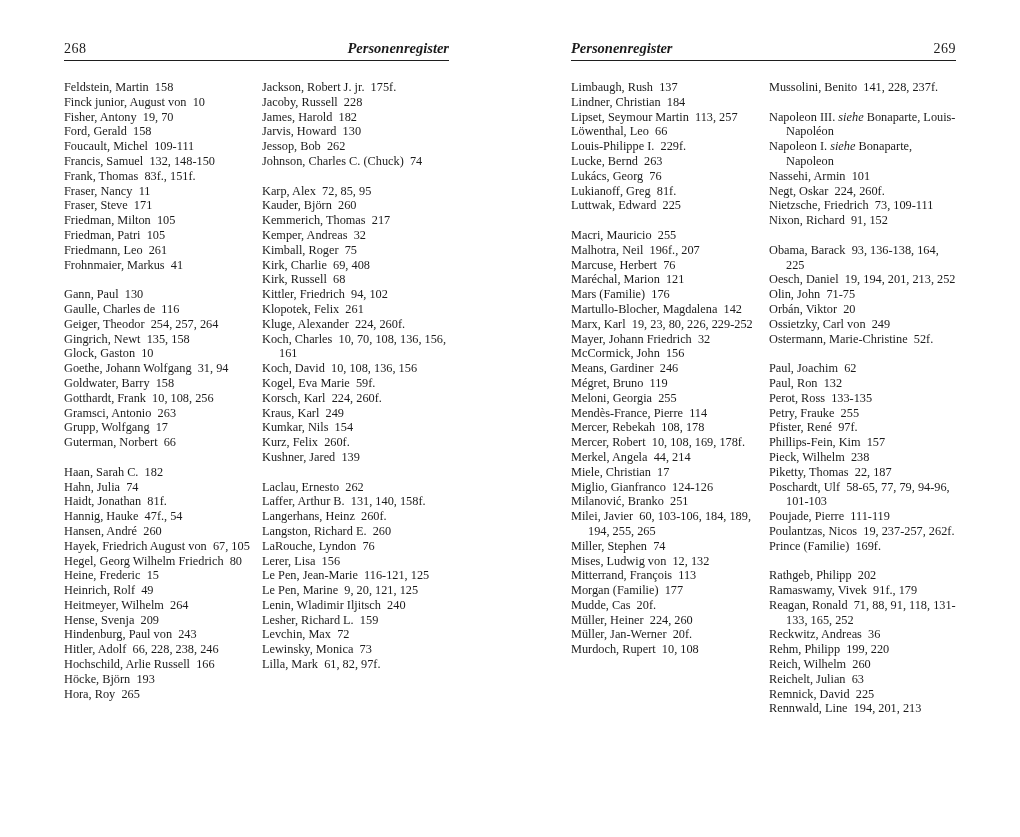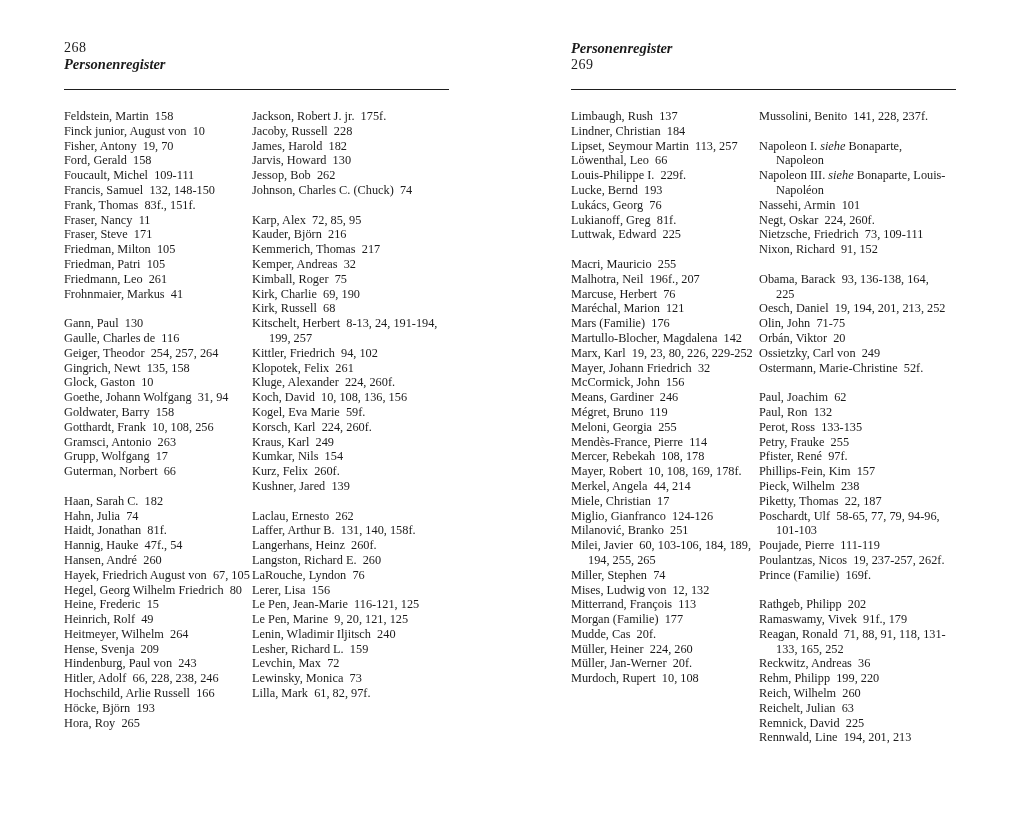--- a/index.html
+++ b/index.html
@@ -22,36 +22,36 @@
     top: 40px;
     width: 385px;
   }
   .page.left  { left: 64px;  }
   .page.right { left: 571px; }
 
   .page-header {
     display: flex;
     justify-content: space-between;
     align-items: baseline;
-    padding-bottom: 16px;
+    padding-bottom: 3px;
     border-bottom: 1.5px solid #1e1e1e;
-    flex-direction: column;
   }
   .page-num {
     font-size: 14px;
     letter-spacing: 0.5px;
   }
   .running-head {
     font-style: italic;
     font-weight: 700;
     font-size: 14.5px;
   }
 
   .columns {
     display: flex;
+    gap: 10px;
     margin-top: 19px;
   }
   .col {
     width: 188px;
     flex: 0 0 auto;
   }
   .group + .group { margin-top: 14.8px; }
   .entry {
     font-size: 12.3px;
     line-height: 14.8px;
@@ -124,30 +124,30 @@
           <div class="group">
             <div class="entry"><span>Jackson, Robert J. jr.  175f.</span></div>
             <div class="entry"><span>Jacoby, Russell  228</span></div>
             <div class="entry"><span>James, Harold  182</span></div>
             <div class="entry"><span>Jarvis, Howard  130</span></div>
             <div class="entry"><span>Jessop, Bob  262</span></div>
             <div class="entry"><span>Johnson, Charles C. (Chuck)  74</span></div>
           </div>
           <div class="group">
             <div class="entry"><span>Karp, Alex  72, 85, 95</span></div>
-            <div class="entry"><span>Kauder, Björn  216</span></div>
+            <div class="entry"><span>Kauder, Björn  260</span></div>
             <div class="entry"><span>Kemmerich, Thomas  217</span></div>
             <div class="entry"><span>Kemper, Andreas  32</span></div>
             <div class="entry"><span>Kimball, Roger  75</span></div>
-            <div class="entry"><span>Kirk, Charlie  69, 190</span></div>
+            <div class="entry"><span>Kirk, Charlie  69, 408</span></div>
             <div class="entry"><span>Kirk, Russell  68</span></div>
-            <div class="entry"><span>Kitschelt, Herbert  8-13, 24, 191-194, 199, 257</span></div>
             <div class="entry"><span>Kittler, Friedrich  94, 102</span></div>
             <div class="entry"><span>Klopotek, Felix  261</span></div>
             <div class="entry"><span>Kluge, Alexander  224, 260f.</span></div>
+            <div class="entry"><span>Koch, Charles  10, 70, 108, 136, 156, 161</span></div>
             <div class="entry"><span>Koch, David  10, 108, 136, 156</span></div>
             <div class="entry"><span>Kogel, Eva Marie  59f.</span></div>
             <div class="entry"><span>Korsch, Karl  224, 260f.</span></div>
             <div class="entry"><span>Kraus, Karl  249</span></div>
             <div class="entry"><span>Kumkar, Nils  154</span></div>
             <div class="entry"><span>Kurz, Felix  260f.</span></div>
             <div class="entry"><span>Kushner, Jared  139</span></div>
           </div>
           <div class="group">
             <div class="entry"><span>Laclau, Ernesto  262</span></div>
@@ -174,63 +174,63 @@
       <span class="page-num">269</span>
     </header>
     <div class="columns">
       <div class="col">
           <div class="group">
             <div class="entry"><span>Limbaugh, Rush  137</span></div>
             <div class="entry"><span>Lindner, Christian  184</span></div>
             <div class="entry"><span>Lipset, Seymour Martin  113, 257</span></div>
             <div class="entry"><span>Löwenthal, Leo  66</span></div>
             <div class="entry"><span>Louis-Philippe I.  229f.</span></div>
-            <div class="entry"><span>Lucke, Bernd  193</span></div>
+            <div class="entry"><span>Lucke, Bernd  263</span></div>
             <div class="entry"><span>Lukács, Georg  76</span></div>
             <div class="entry"><span>Lukianoff, Greg  81f.</span></div>
             <div class="entry"><span>Luttwak, Edward  225</span></div>
           </div>
           <div class="group">
             <div class="entry"><span>Macri, Mauricio  255</span></div>
             <div class="entry"><span>Malhotra, Neil  196f., 207</span></div>
             <div class="entry"><span>Marcuse, Herbert  76</span></div>
             <div class="entry"><span>Maréchal, Marion  121</span></div>
             <div class="entry"><span>Mars (Familie)  176</span></div>
             <div class="entry"><span>Martullo-Blocher, Magdalena  142</span></div>
             <div class="entry"><span>Marx, Karl  19, 23, 80, 226, 229-252</span></div>
             <div class="entry"><span>Mayer, Johann Friedrich  32</span></div>
             <div class="entry"><span>McCormick, John  156</span></div>
             <div class="entry"><span>Means, Gardiner  246</span></div>
             <div class="entry"><span>Mégret, Bruno  119</span></div>
             <div class="entry"><span>Meloni, Georgia  255</span></div>
             <div class="entry"><span>Mendès-France, Pierre  114</span></div>
             <div class="entry"><span>Mercer, Rebekah  108, 178</span></div>
-            <div class="entry"><span>Mayer, Robert  10, 108, 169, 178f.</span></div>
+            <div class="entry"><span>Mercer, Robert  10, 108, 169, 178f.</span></div>
             <div class="entry"><span>Merkel, Angela  44, 214</span></div>
             <div class="entry"><span>Miele, Christian  17</span></div>
             <div class="entry"><span>Miglio, Gianfranco  124-126</span></div>
             <div class="entry"><span>Milanović, Branko  251</span></div>
             <div class="entry"><span>Milei, Javier  60, 103-106, 184, 189, 194, 255, 265</span></div>
             <div class="entry"><span>Miller, Stephen  74</span></div>
             <div class="entry"><span>Mises, Ludwig von  12, 132</span></div>
             <div class="entry"><span>Mitterrand, François  113</span></div>
             <div class="entry"><span>Morgan (Familie)  177</span></div>
             <div class="entry"><span>Mudde, Cas  20f.</span></div>
             <div class="entry"><span>Müller, Heiner  224, 260</span></div>
             <div class="entry"><span>Müller, Jan-Werner  20f.</span></div>
             <div class="entry"><span>Murdoch, Rupert  10, 108</span></div>
           </div>
         </div>
       <div class="col">
           <div class="group">
             <div class="entry"><span>Mussolini, Benito  141, 228, 237f.</span></div>
           </div>
           <div class="group">
+            <div class="entry"><span>Napoleon III. </span><i>siehe</i><span> Bonaparte, Louis-Napoléon</span></div>
             <div class="entry"><span>Napoleon I. </span><i>siehe</i><span> Bonaparte, Napoleon</span></div>
-            <div class="entry"><span>Napoleon III. </span><i>siehe</i><span> Bonaparte, Louis-Napoléon</span></div>
             <div class="entry"><span>Nassehi, Armin  101</span></div>
             <div class="entry"><span>Negt, Oskar  224, 260f.</span></div>
             <div class="entry"><span>Nietzsche, Friedrich  73, 109-111</span></div>
             <div class="entry"><span>Nixon, Richard  91, 152</span></div>
           </div>
           <div class="group">
             <div class="entry"><span>Obama, Barack  93, 136-138, 164, 225</span></div>
             <div class="entry"><span>Oesch, Daniel  19, 194, 201, 213, 252</span></div>
             <div class="entry"><span>Olin, John  71-75</span></div>
             <div class="entry"><span>Orbán, Viktor  20</span></div>

